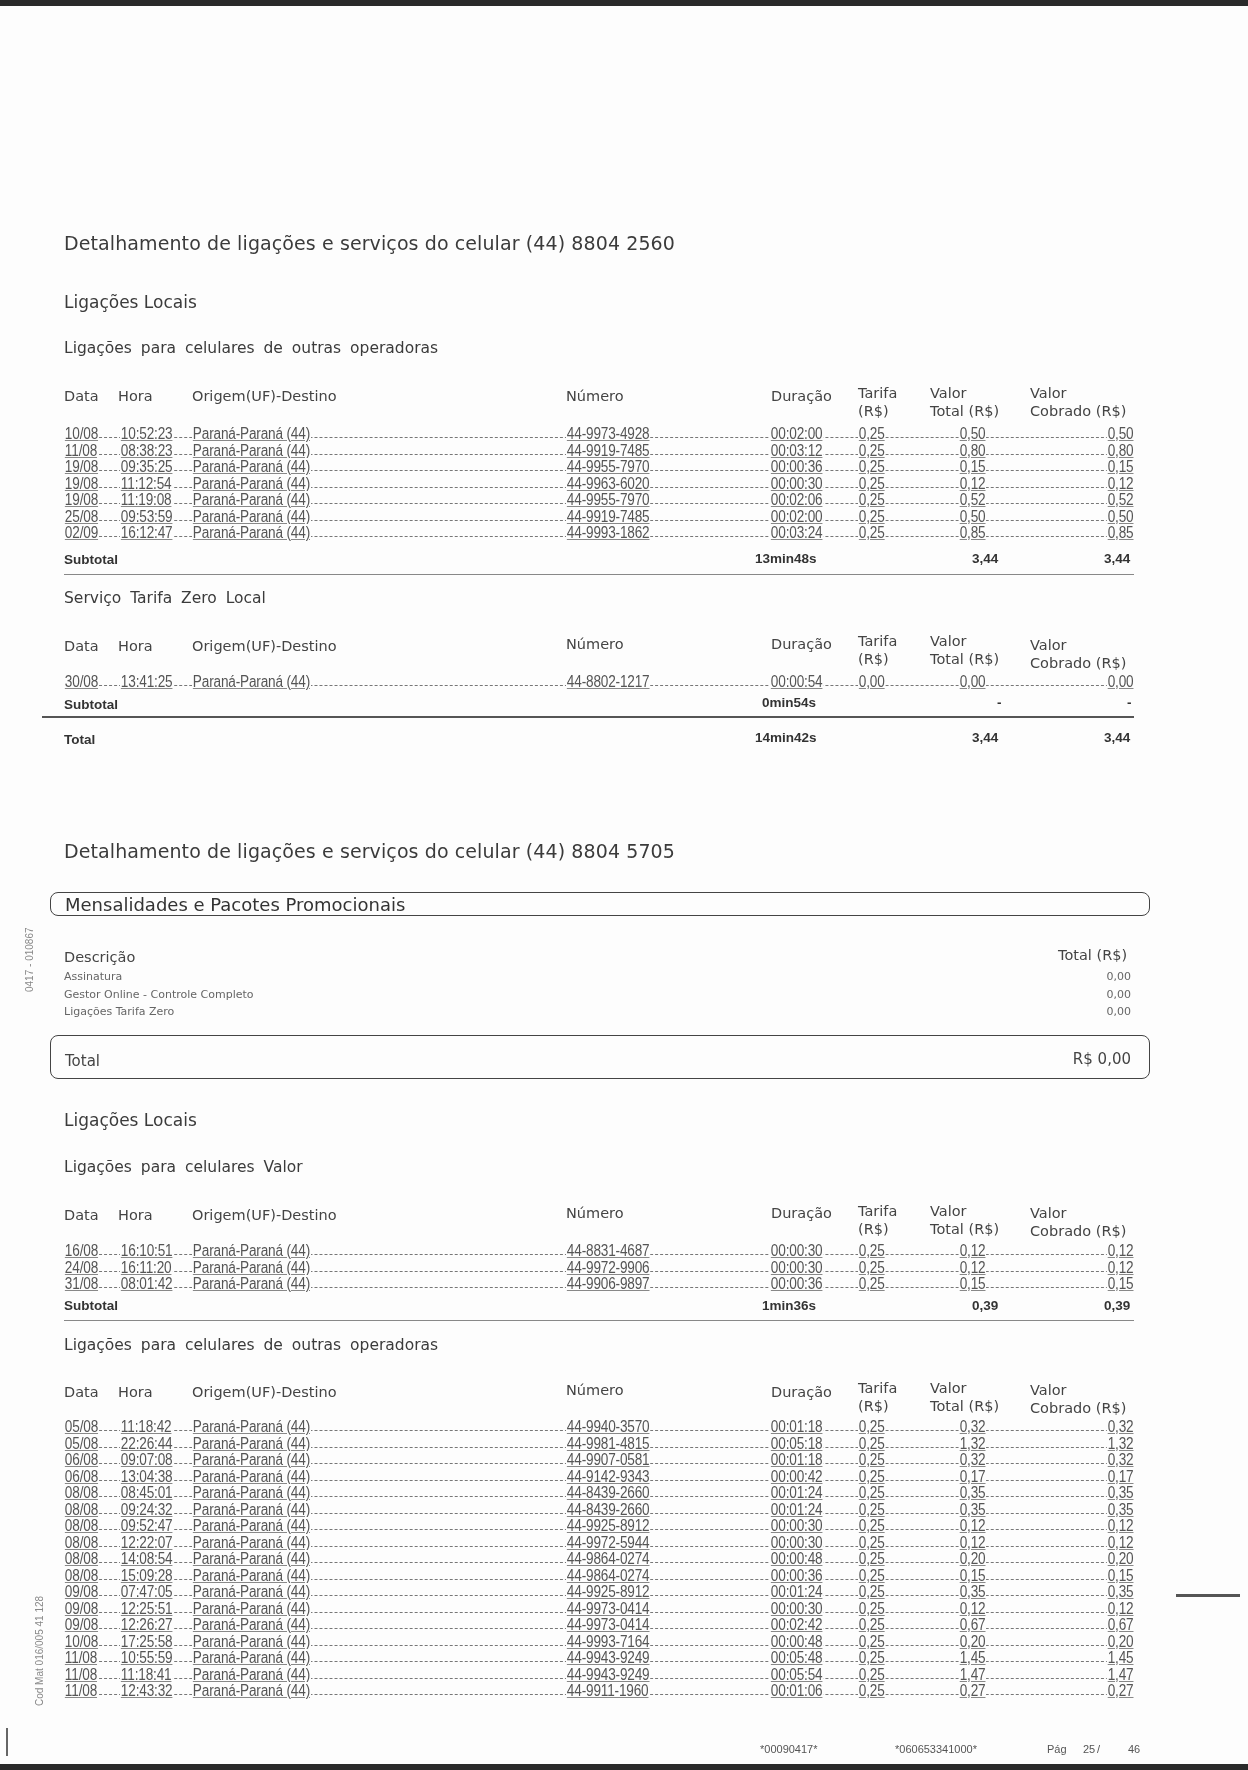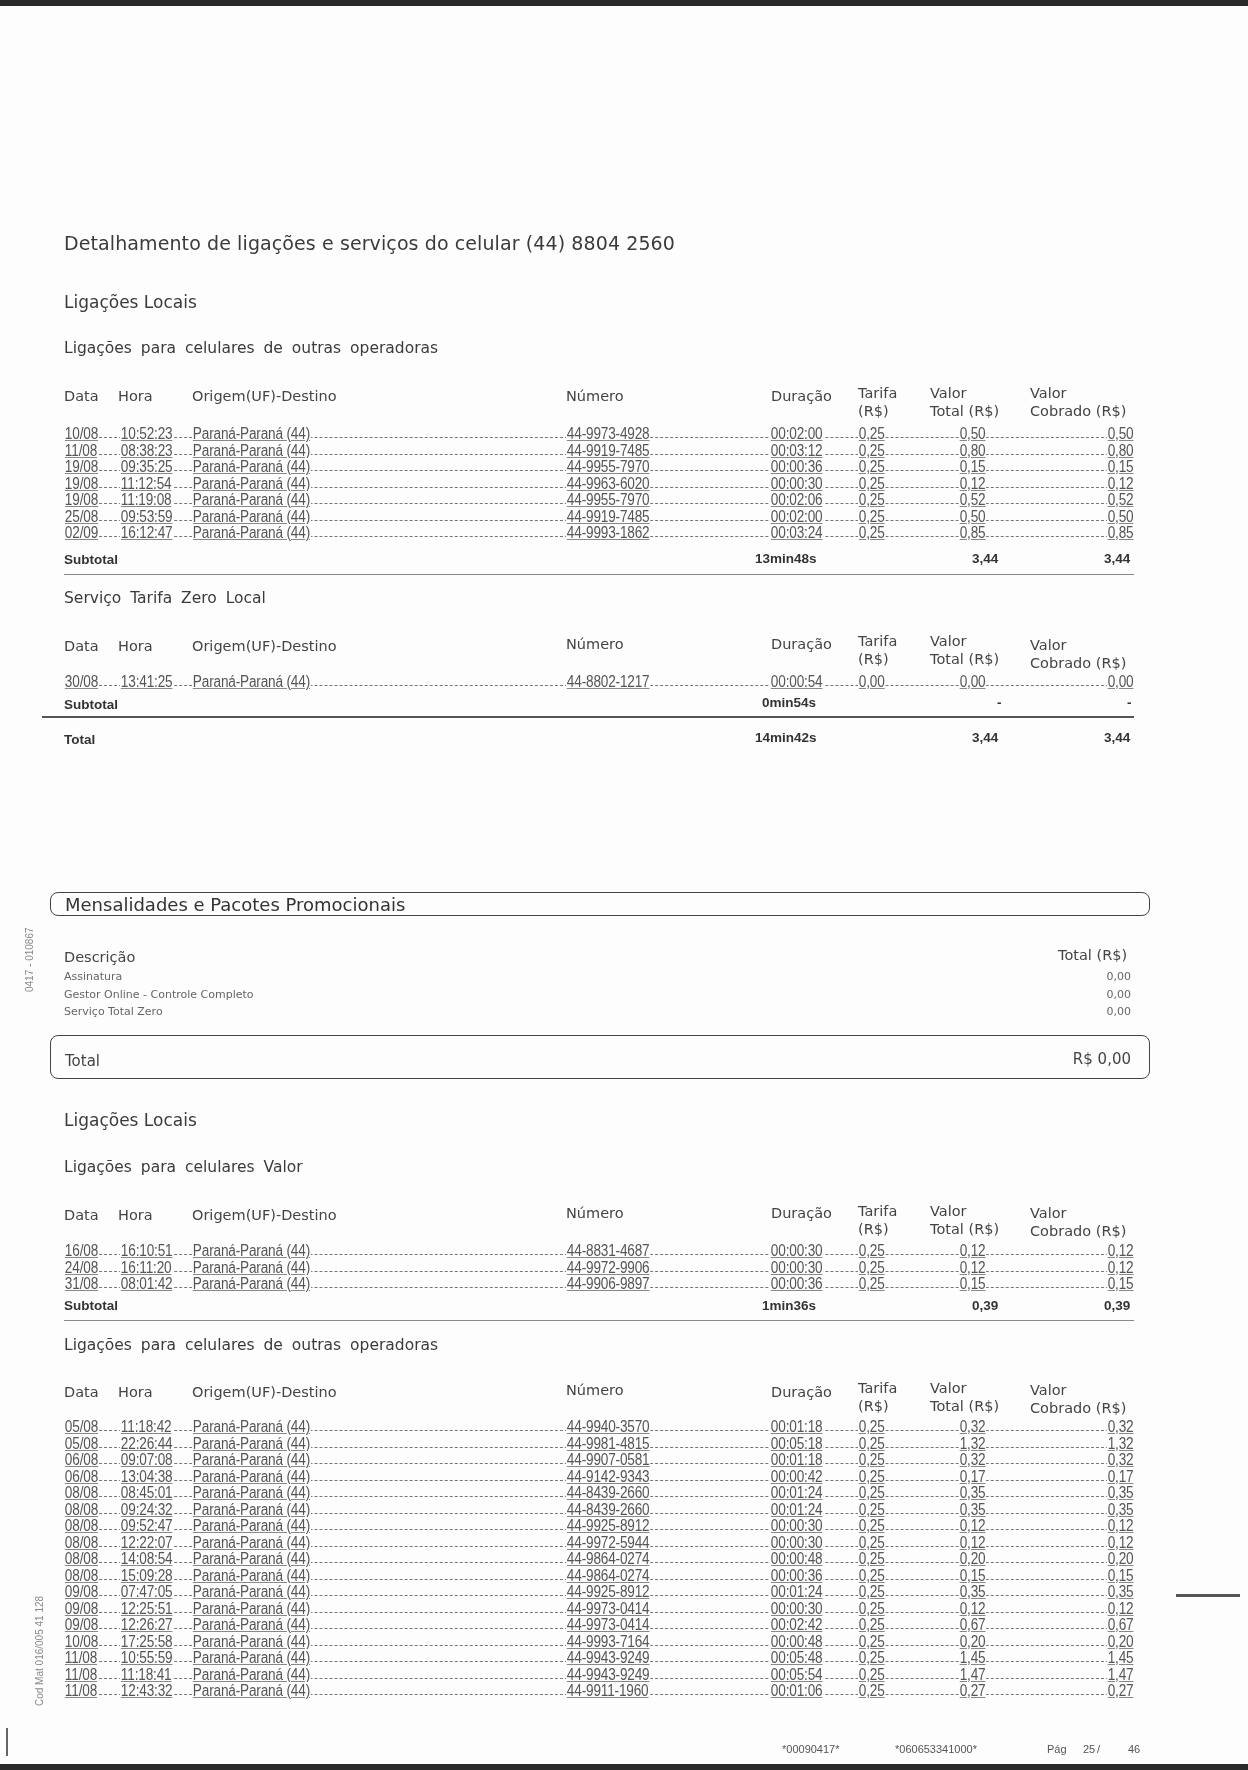--- a/index.html
+++ b/index.html
@@ -172,32 +172,33 @@
   <span class="sub" style="left:64px; top:691px;">Subtotal</span>
   <span class="sub" style="left:762px; top:689px;">0min54s</span>
   <span class="sub" style="left:997px; top:689px;">-</span>
   <span class="sub" style="left:1127px; top:689px;">-</span>
   <div class="rule" style="top:710px;"></div>
   <span class="sub" style="left:64px; top:726px;">Total</span>
   <span class="sub" style="left:755px; top:724px;">14min42s</span>
   <span class="sub" style="left:972px; top:724px;">3,44</span>
   <span class="sub" style="left:1104px; top:724px;">3,44</span>
 
+  <div class="h1" style="top:834px;">Detalhamento de ligações e serviços do celular (44) 8804 5705</div>
 
   <div class="box" style="top:886px; height:24px;text-align:center;">
     <span style="position:absolute; left:14px; top:1px; font-size:18px; color:#333;">Mensalidades e Pacotes Promocionais</span>
   </div>
   <span class="hdr" style="left:64px; top:942px;">Descrição</span>
   <span class="hdr" style="left:1058px; top:940px;">Total (R$)</span>
   <div id="mens-items">
       <span class="desc" style="left: 64px; top: 964px;">Assinatura</span>
       <span class="desc" style="right: 117px; top: 964px;">0,00</span>
       <span class="desc" style="left: 64px; top: 981.5px;">Gestor Online - Controle Completo</span>
       <span class="desc" style="right: 117px; top: 981.5px;">0,00</span>
-      <span class="desc" style="left: 64px; top: 999px;">Serviço Total Zero</span>
+      <span class="desc" style="left: 64px; top: 999px;">Ligações Tarifa Zero</span>
       <span class="desc" style="right: 117px; top: 999px;">0,00</span>
     </div>
   <div class="box" style="top:1029px; height:44px;">
     <span style="position:absolute; left:14px; top:16px; font-size:15px; color:#444;">Total</span>
     <span style="position:absolute; right:18px; top:14px; font-size:15px; color:#444;">R$ 0,00</span>
   </div>
 
   <div class="h2" style="top:1104px;">Ligações Locais</div>
   <div class="h3" style="top:1152px;">Ligações para celulares Valor</div>
 
@@ -426,19 +427,19 @@
         <span style="left: 56px;">12:43:32</span>
         <span style="left: 128px;">Paraná-Paraná (44)</span>
         <span style="left: 502px;">44-9911-1960</span>
         <span style="left: 706px;">00:01:06</span>
         <span style="left: 794px;">0,25</span>
         <span class="r" style="right: 148px;">0,27</span>
         <span class="r" style="right: 0px;">0,27</span>
       </div>
     </div>
 
-  <span class="foot" style="left:782px;">*00090417*</span>
+  <span class="foot" style="left:760px;">*00090417*</span>
   <span class="foot" style="left:895px;">*060653341000*</span>
   <span class="foot" style="left:1047px;">Pág</span>
   <span class="foot" style="left:1083px;">25</span>
   <span class="foot" style="left:1097px;">/</span>
   <span class="foot" style="left:1128px;">46</span>
 </div>
 
 </body></html>

